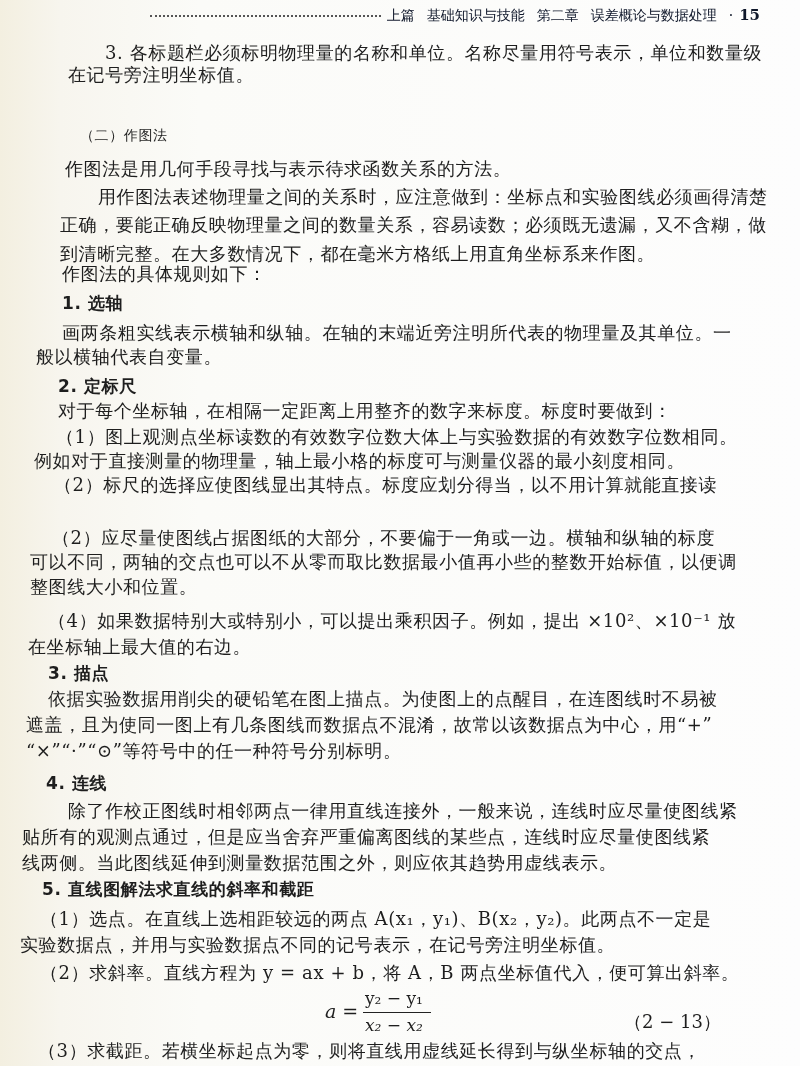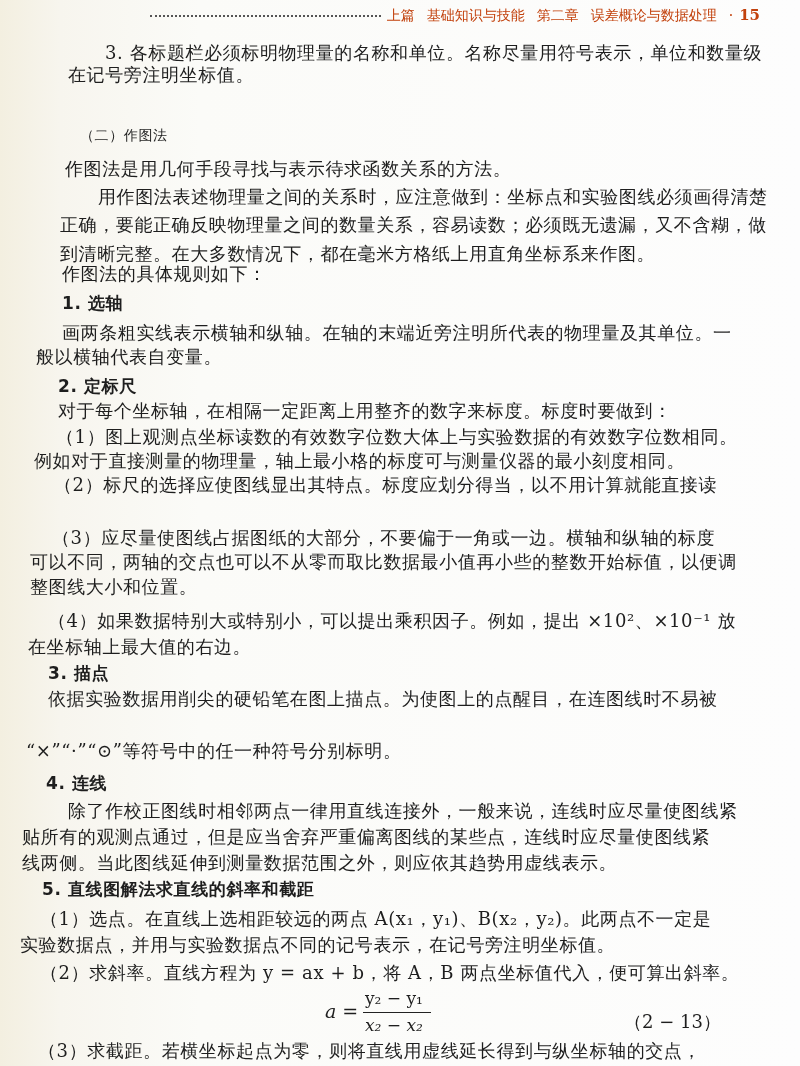--- a/index.html
+++ b/index.html
@@ -6,21 +6,21 @@
   body {
     width: 800px; height: 1066px; overflow: hidden;
     background: linear-gradient(90deg, #f3efe0 0px, #f7f5ee 60px, #fbfbf8 200px, #fdfdfd 100%);
     font-family: "DejaVu Serif", "Liberation Serif", serif;
     color: #1e1e1e;
     position: relative;
   }
   .page { position: absolute; left: 0; top: 0; width: 800px; height: 1066px; }
   .header {
     position: absolute; top: 6px; left: 150px; right: 40px;
-    font-size: 14px; color: #c2410c; white-space: nowrap;
+    font-size: 14px; color: #0f172a; white-space: nowrap;
     display: flex; align-items: baseline;
   }
   .header .dots { flex: 1; border-bottom: 2px dotted #555; margin-right: 6px; transform: translateY(-3px); }
   .header span { margin-right: 12px; }
   .header .pageno { font-weight: bold; font-size: 15px; margin-right: 0; margin-left: 4px; }
   .line {
     position: absolute; white-space: nowrap;
     font-size: 18px; letter-spacing: 0.6px; line-height: 22px;
   }
   .h2 { font-size: 14px; }
@@ -63,28 +63,29 @@
 
   <div class="line h3" style="left:62px;top:292px;">1. 选轴</div>
   <div class="line" style="left:62px;top:322px;">画两条粗实线表示横轴和纵轴。在轴的末端近旁注明所代表的物理量及其单位。一</div>
   <div class="line" style="left:36px;top:346px;">般以横轴代表自变量。</div>
 
   <div class="line h3" style="left:58px;top:375px;">2. 定标尺</div>
   <div class="line" style="left:58px;top:400px;">对于每个坐标轴，在相隔一定距离上用整齐的数字来标度。标度时要做到：</div>
   <div class="line" style="left:56px;top:426px;">（1）图上观测点坐标读数的有效数字位数大体上与实验数据的有效数字位数相同。</div>
   <div class="line" style="left:34px;top:450px;">例如对于直接测量的物理量，轴上最小格的标度可与测量仪器的最小刻度相同。</div>
   <div class="line" style="left:54px;top:474px;">（2）标尺的选择应使图线显出其特点。标度应划分得当，以不用计算就能直接读</div>
-  <div class="line" style="left:52px;top:527px;">（3）应尽量使图线占据图纸的大部分，不要偏于一角或一边。横轴和纵轴的标度</div>
+  <div class="line" style="left:52px;top:527px;">（2）应尽量使图线占据图纸的大部分，不要偏于一角或一边。横轴和纵轴的标度</div>
   <div class="line" style="left:30px;top:551px;">可以不同，两轴的交点也可以不从零而取比数据最小值再小些的整数开始标值，以便调</div>
   <div class="line" style="left:30px;top:576px;">整图线大小和位置。</div>
   <div class="line" style="left:48px;top:610px;">（4）如果数据特别大或特别小，可以提出乘积因子。例如，提出 ×10²、×10⁻¹ 放</div>
   <div class="line" style="left:28px;top:636px;">在坐标轴上最大值的右边。</div>
 
   <div class="line h3" style="left:48px;top:662px;">3. 描点</div>
   <div class="line" style="left:48px;top:688px;">依据实验数据用削尖的硬铅笔在图上描点。为使图上的点醒目，在连图线时不易被</div>
+  <div class="line" style="left:26px;top:714px;">遮盖，且为使同一图上有几条图线而数据点不混淆，故常以该数据点为中心，用“+”</div>
   <div class="line" style="left:26px;top:740px;">“×”“·”“⊙”等符号中的任一种符号分别标明。</div>
 
   <div class="line h3" style="left:46px;top:772px;">4. 连线</div>
   <div class="line" style="left:44px;top:800px;margin-left:24px;">除了作校正图线时相邻两点一律用直线连接外，一般来说，连线时应尽量使图线紧</div>
   <div class="line" style="left:22px;top:826px;">贴所有的观测点通过，但是应当舍弃严重偏离图线的某些点，连线时应尽量使图线紧</div>
   <div class="line" style="left:22px;top:852px;">线两侧。当此图线延伸到测量数据范围之外，则应依其趋势用虚线表示。</div>
 
   <div class="line h3" style="left:42px;top:878px;">5. 直线图解法求直线的斜率和截距</div>
   <div class="line" style="left:40px;top:908px;">（1）选点。在直线上选相距较远的两点 A(x₁，y₁)、B(x₂，y₂)。此两点不一定是</div>
   <div class="line" style="left:20px;top:934px;">实验数据点，并用与实验数据点不同的记号表示，在记号旁注明坐标值。</div>

